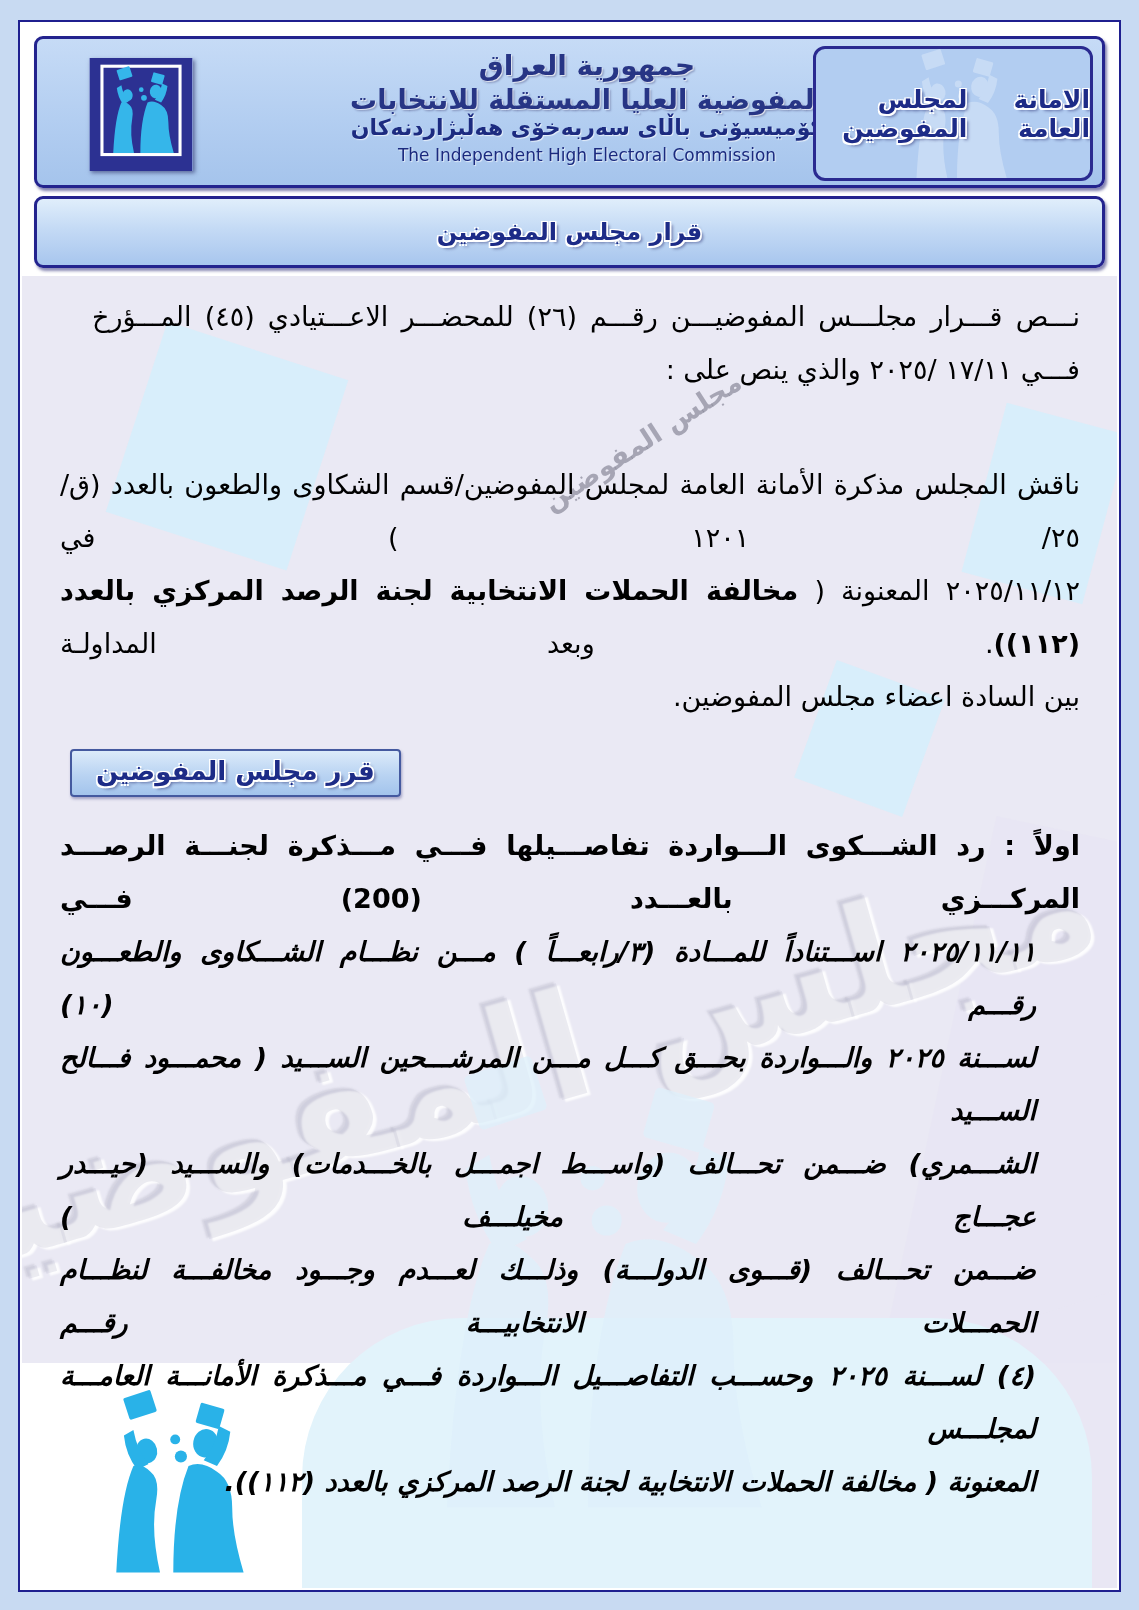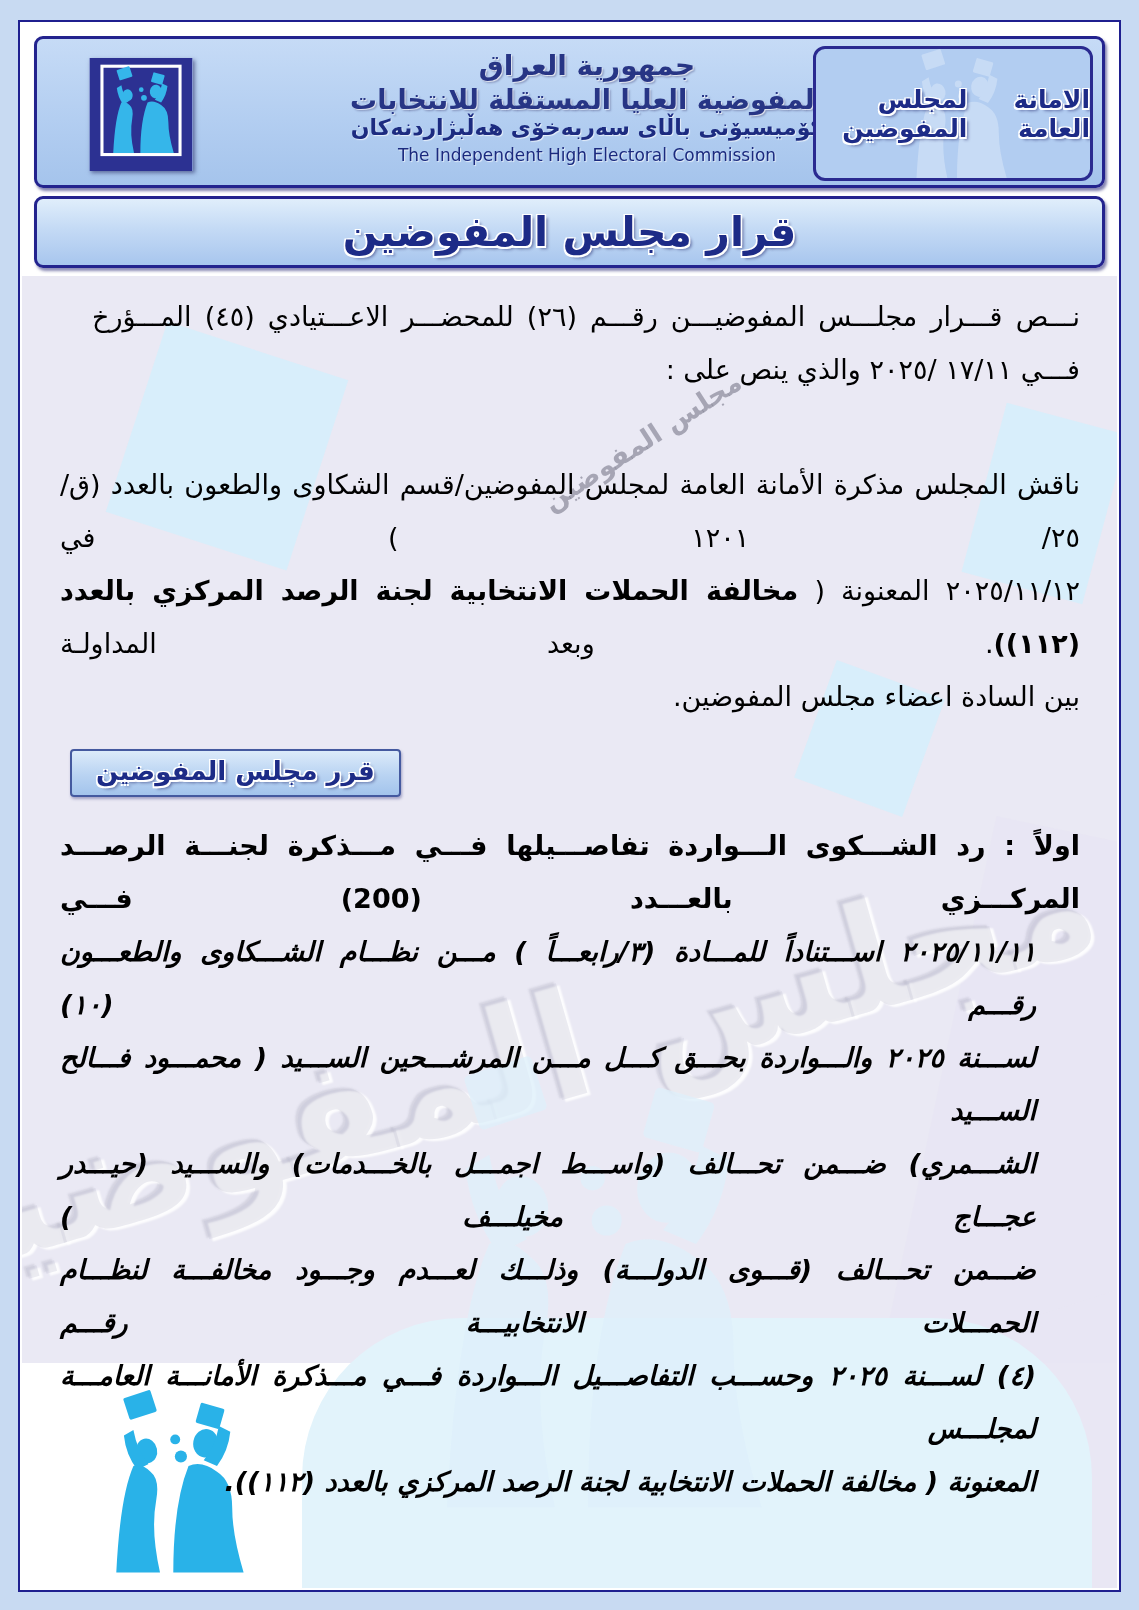--- a/index.html
+++ b/index.html
@@ -30,21 +30,21 @@
   .glow-navy { color:#1d2b87; font-weight:bold;
     text-shadow:-1.5px -1.5px 0 #fff, 1.5px -1.5px 0 #fff, -1.5px 1.5px 0 #fff, 1.5px 1.5px 0 #fff, 3px 3px 3px rgba(20,20,90,.45); }
   .hdr-right div.txt { font-size:25px; position:relative; z-index:2; }
 
   
   .title-bar { position:absolute; left:34px; top:196px; width:1071px; height:72px;
     border:3px solid #23238e; border-radius:9px;
     background:linear-gradient(180deg,#e0eefb 0%,#c4daf5 45%,#a8c6ee 100%);
     box-shadow:2px 3px 3px rgba(25,25,110,.5);
     display:flex; align-items:center; justify-content:center; direction:rtl; }
-  .title-bar .txt { font-size:41px; }
+  .title-bar .txt { font-size:24px; }
 
   
   .body-area { position:absolute; left:22px; top:276px; width:1095px; height:1312px;
     background:#eae9f4; overflow:hidden; }
   .wm-rect { position:absolute; background:rgba(213,238,251,.85); }
   .wm-lav { position:absolute; background:rgba(232,230,243,.95); }
   .wm-white-bottom { position:absolute; left:0; right:0; bottom:0; height:225px; background:#fff; }
   .wm-blue-blob { position:absolute; left:280px; bottom:-30px; width:790px; height:300px;
     background:#e2f3fb; border-radius:160px 160px 30px 30px; }
   .wm-3d-text { position:absolute; left:10px; top:680px; width:1080px; text-align:center;

